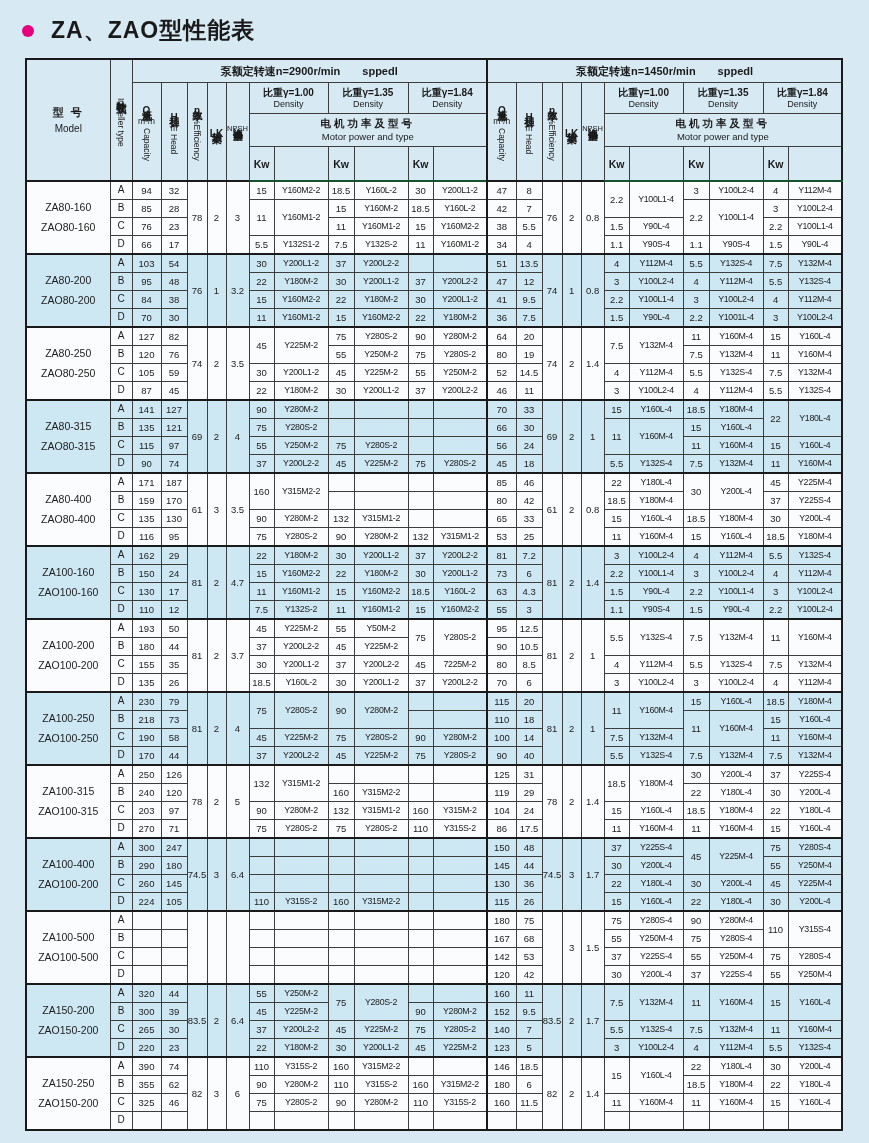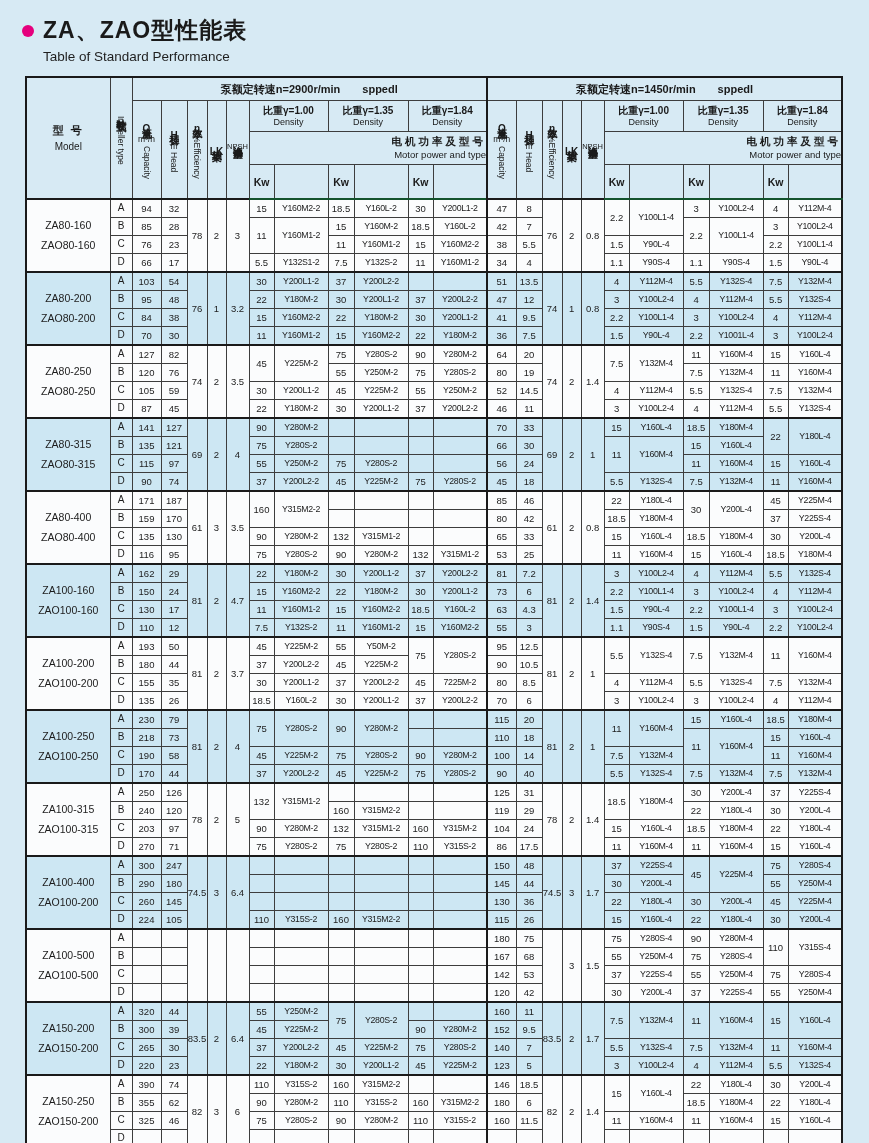--- a/index.html
+++ b/index.html
@@ -4,39 +4,39 @@
 <style>
   html,body{margin:0;padding:0;}
   body{
     width:869px;height:1143px;
     background:#d7eaf4;
     font-family:"Liberation Sans","DejaVu Sans",sans-serif;
     color:#1a1a1a;
     overflow:hidden;
   }
   .header-block{padding:15px 0 6px 22px;}
-  .title-line{display:flex;align-items:center;gap:9px;}
+  .title-line{display:flex;align-items:center;gap:17px;}
   .dot{width:12px;height:12px;border-radius:50%;background:#e5007d;flex:0 0 auto;}
   .page-title{font-size:23px;font-weight:bold;letter-spacing:1px;margin:0;}
   .subtitle{margin:3px 0 0 21px;font-size:13.5px;color:#1f1f1f;}
 
   table{
     border-collapse:collapse;table-layout:fixed;
     margin:6px 0 0 25px;width:818px;
     border:2px solid #1a1a1a;
   }
   th,td{
     border:1px solid #3d3d3d;
     text-align:center;vertical-align:middle;
     padding:0;overflow:hidden;
   }
   thead th{font-weight:bold;background:transparent;}
   tr.hrow1 th{height:22px;font-size:11px;}
   tr.hrow2 th{height:30px;}
-  tr.hrow3 th{height:32px;text-align:right;}
+  tr.hrow3 th{height:32px;}
   tr.hrow4 th{height:33px;font-size:10.5px;}
   .spd-suffix{margin-left:22px;font-weight:bold;}
 
   td{height:17px;font-size:9.5px;line-height:1.05;background:#fbfcfd;color:#1c1c1c;}
   tr.shade td{background:#cde7f3;}
   tr.gtop td{border-top:2px solid #1a1a1a;}
   td.secdiv,th.secdiv{border-left:2px solid #1a1a1a;}
   thead tr.hrow4 th{border-bottom:2px solid #14532d;}
 
   td.model .mname{font-size:10.5px;margin:9px 0;}
@@ -58,21 +58,20 @@
   .model-en{font-size:10px;font-weight:normal;line-height:1.3;}
 </style>
 </head>
 <body>
 
 <div class="header-block">
   <div class="title-line">
     <span class="dot"></span>
     <h1 class="page-title">ZA、ZAO型性能表</h1>
   </div>
-  <div class="subtitle">Table of Standard Performance</div>
 </div>
 
 <table>
   <colgroup>
     <col style="width:84px">
       <col style="width:22px">
     <col style="width:29px">
       <col style="width:26px">
       <col style="width:20px">
       <col style="width:19px">

